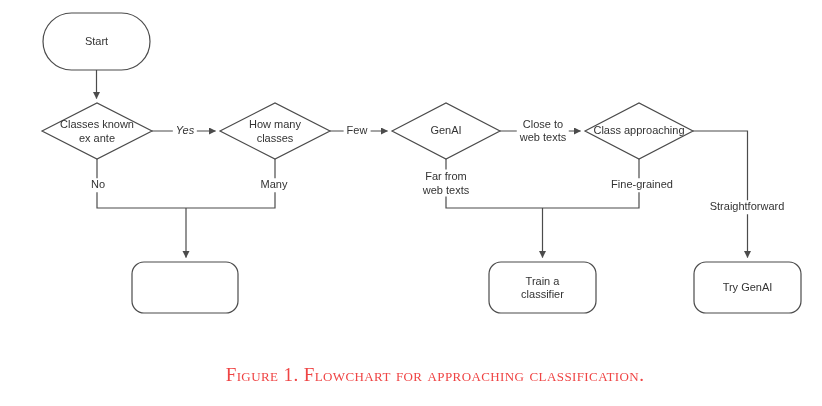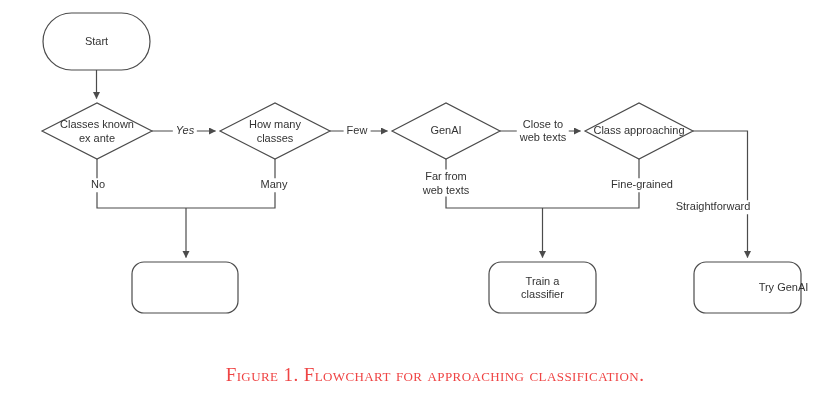--- a/index.html
+++ b/index.html
@@ -105,21 +105,21 @@
   <div class="lbl" style="left:446px; top:131px;">GenAI</div>
 
   <div class="lbl" style="left:639px; top:131px;">Class approaching</div>
 
 
   <div class="lbl" style="left:542.5px; top:287.5px;">
     <span>Train a</span>
     <span>classifier</span>
   </div>
 
-  <div class="lbl" style="left:747.5px; top:287.5px;margin-left:36px;">Try GenAI</div>
+  <div class="lbl" style="left:747.5px; top:287.5px;">Try GenAI</div>
 
   <div class="lbl edge-lbl" style="left:185px; top:131px;font-style:italic;">Yes</div>
 
   <div class="lbl edge-lbl" style="left:357px; top:131px;">Few</div>
 
   <div class="lbl edge-lbl" style="left:543px; top:130.5px;">
     <span>Close to</span>
     <span>web texts</span>
   </div>
 
@@ -127,17 +127,17 @@
 
   <div class="lbl edge-lbl" style="left:274px; top:185px;">Many</div>
 
   <div class="lbl edge-lbl" style="left:446px; top:183px;">
     <span>Far from</span>
     <span>web texts</span>
   </div>
 
   <div class="lbl edge-lbl" style="left:642px; top:185px;">Fine-grained</div>
 
-  <div class="lbl edge-lbl" style="left:713px; top:207px;">Straightforward</div>
+  <div class="lbl edge-lbl" style="left:747px; top:207px;">Straightforward</div>
 
   <div class="caption">Figure 1. Flowchart for approaching classification.</div>
 
 </div>
 
 </body></html>

